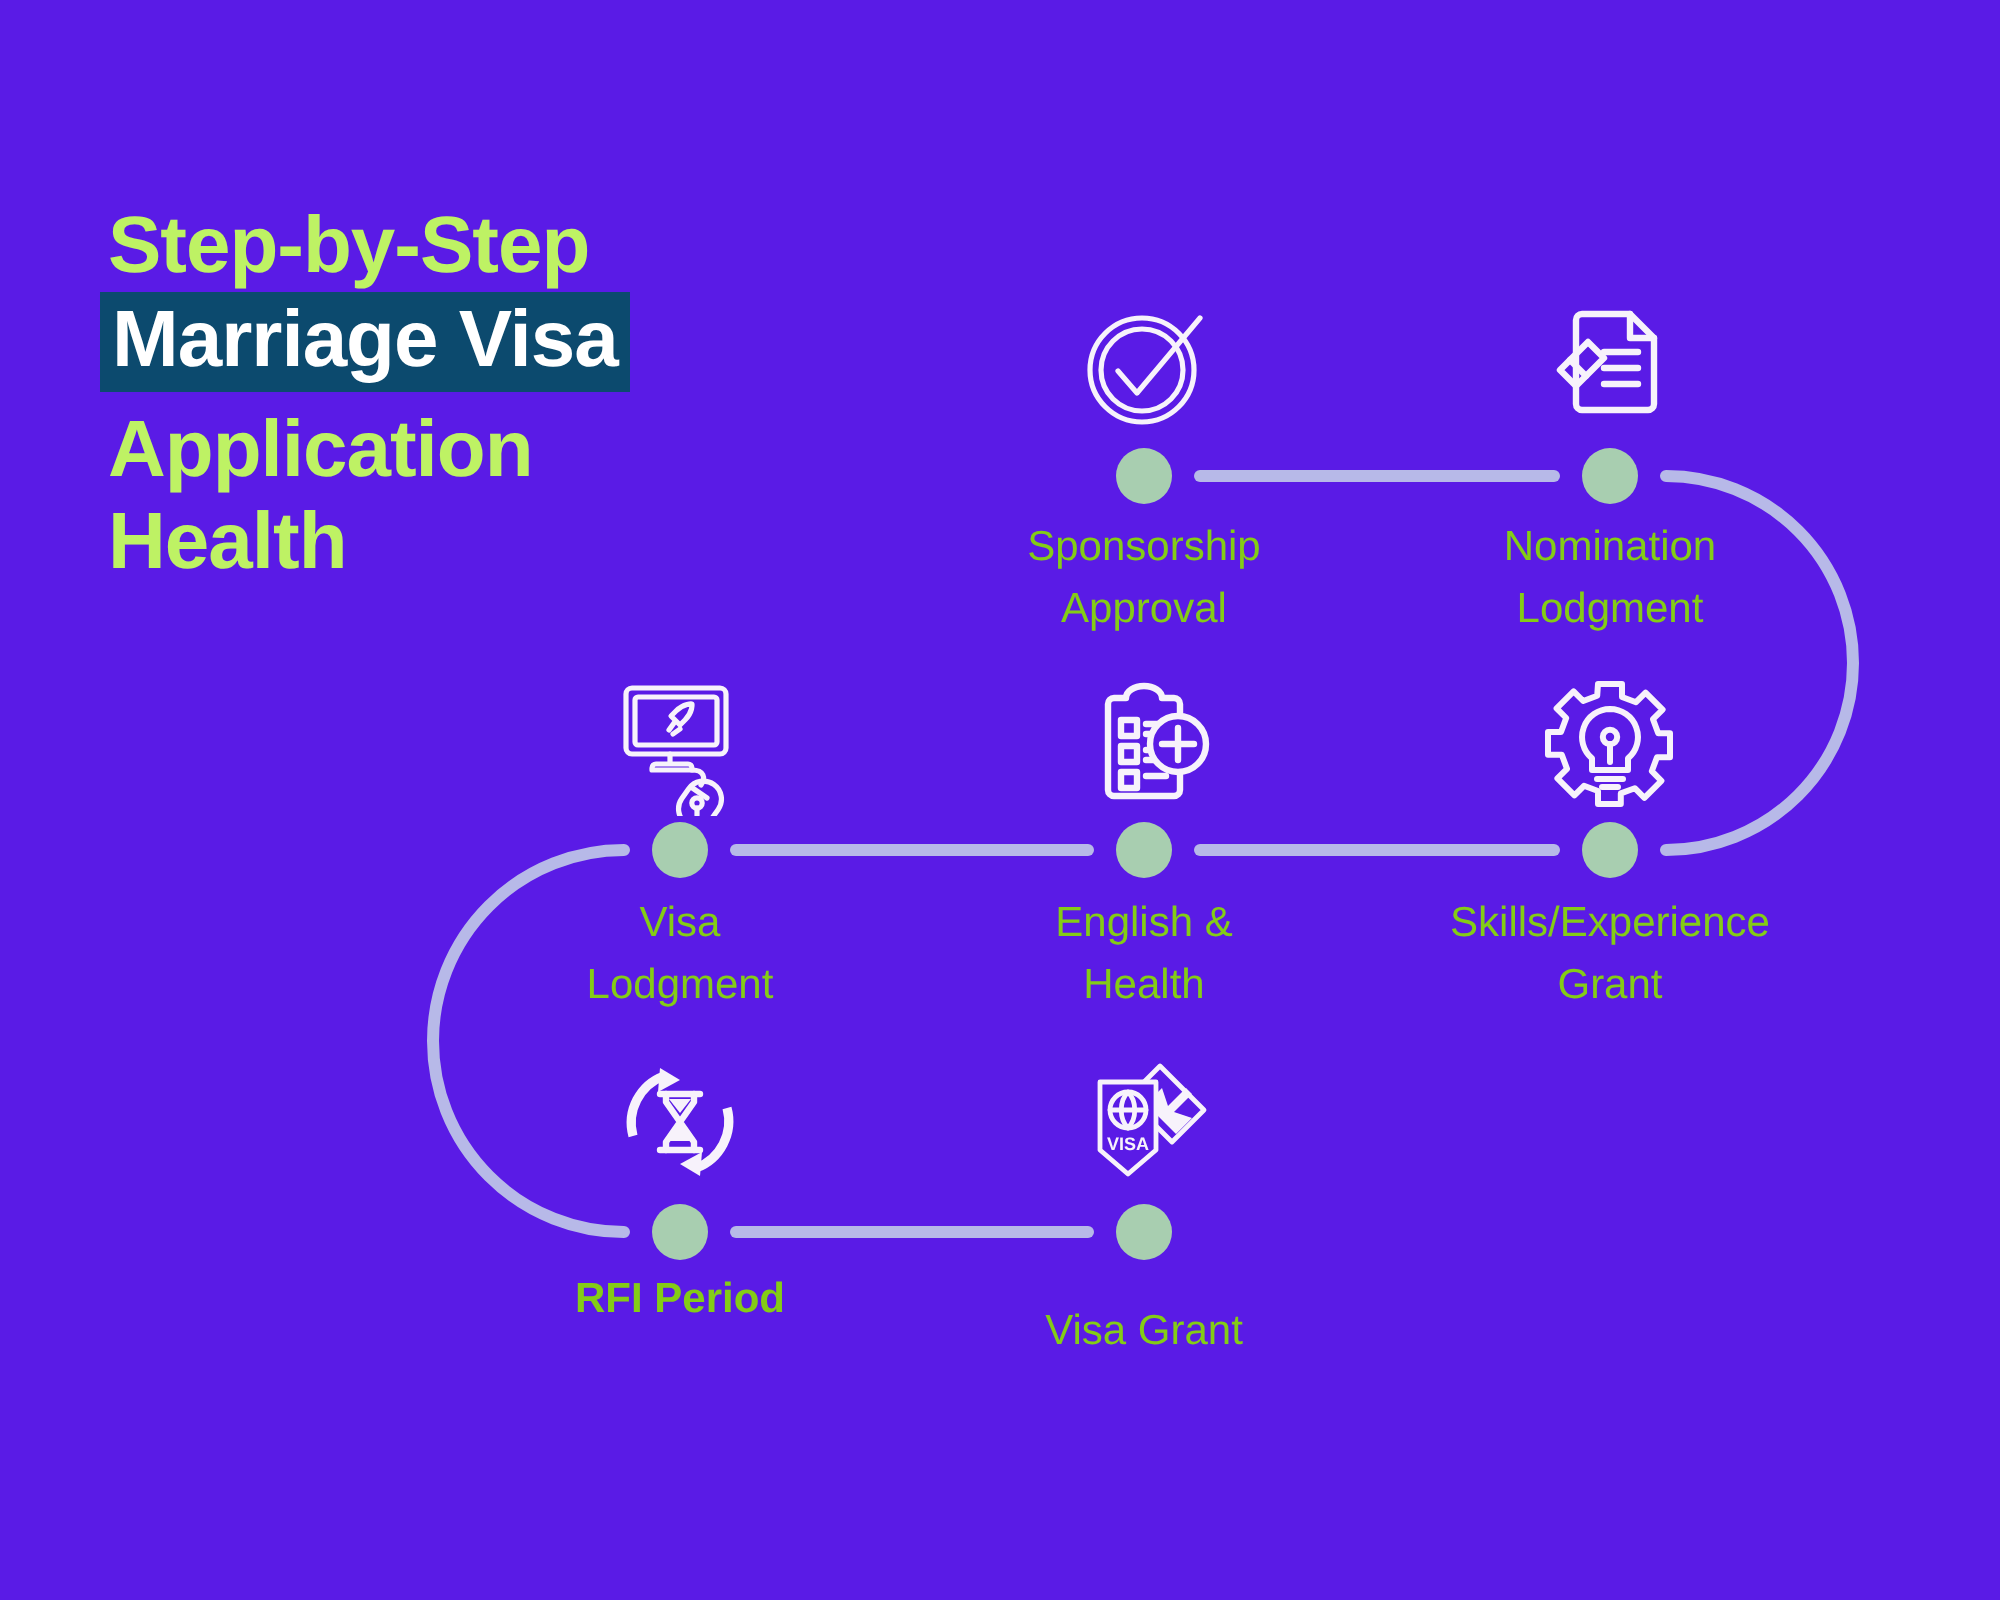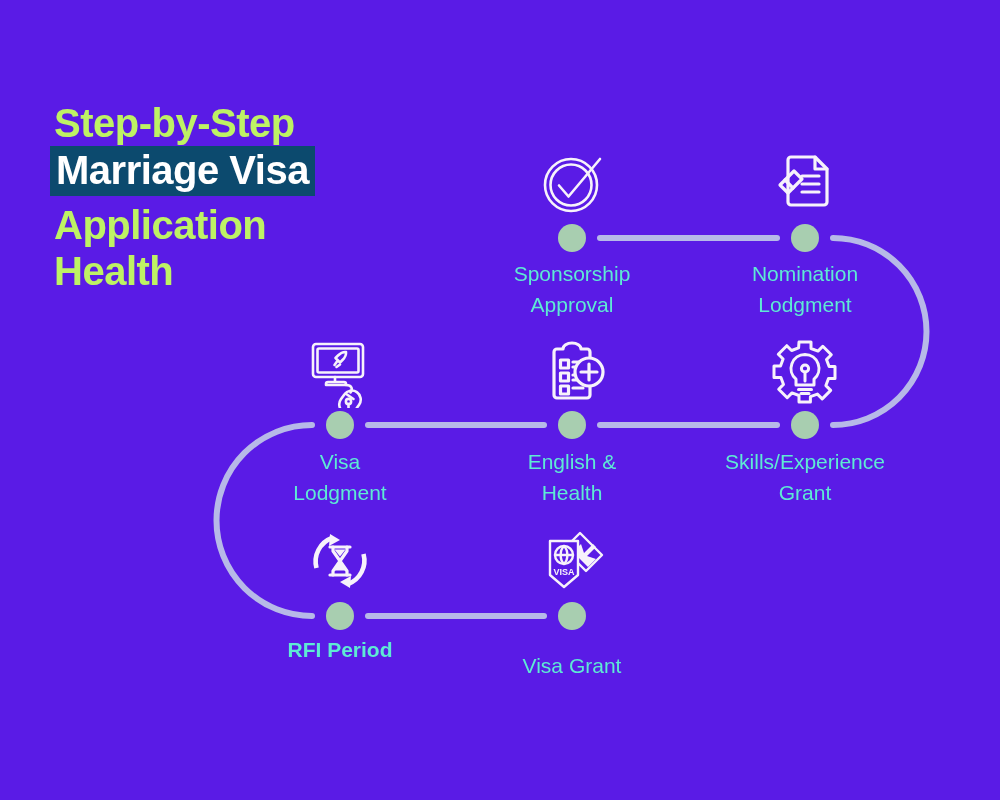--- a/index.html
+++ b/index.html
@@ -79,21 +79,21 @@
     display: block;
     width: 72px;
     height: 72px;
   }
   .node-label {
     position: absolute;
     left: 50%;
     width: 230px;
     margin-left: -115px;
     text-align: center;
-    color: #5eead4;
+    color: #84cc16;
     font-size: 21px;
     line-height: 31px;
     font-weight: 400;
     white-space: pre-line;
   }
 </style>
 </head>
 <body>
 
 <div id="canvas">

